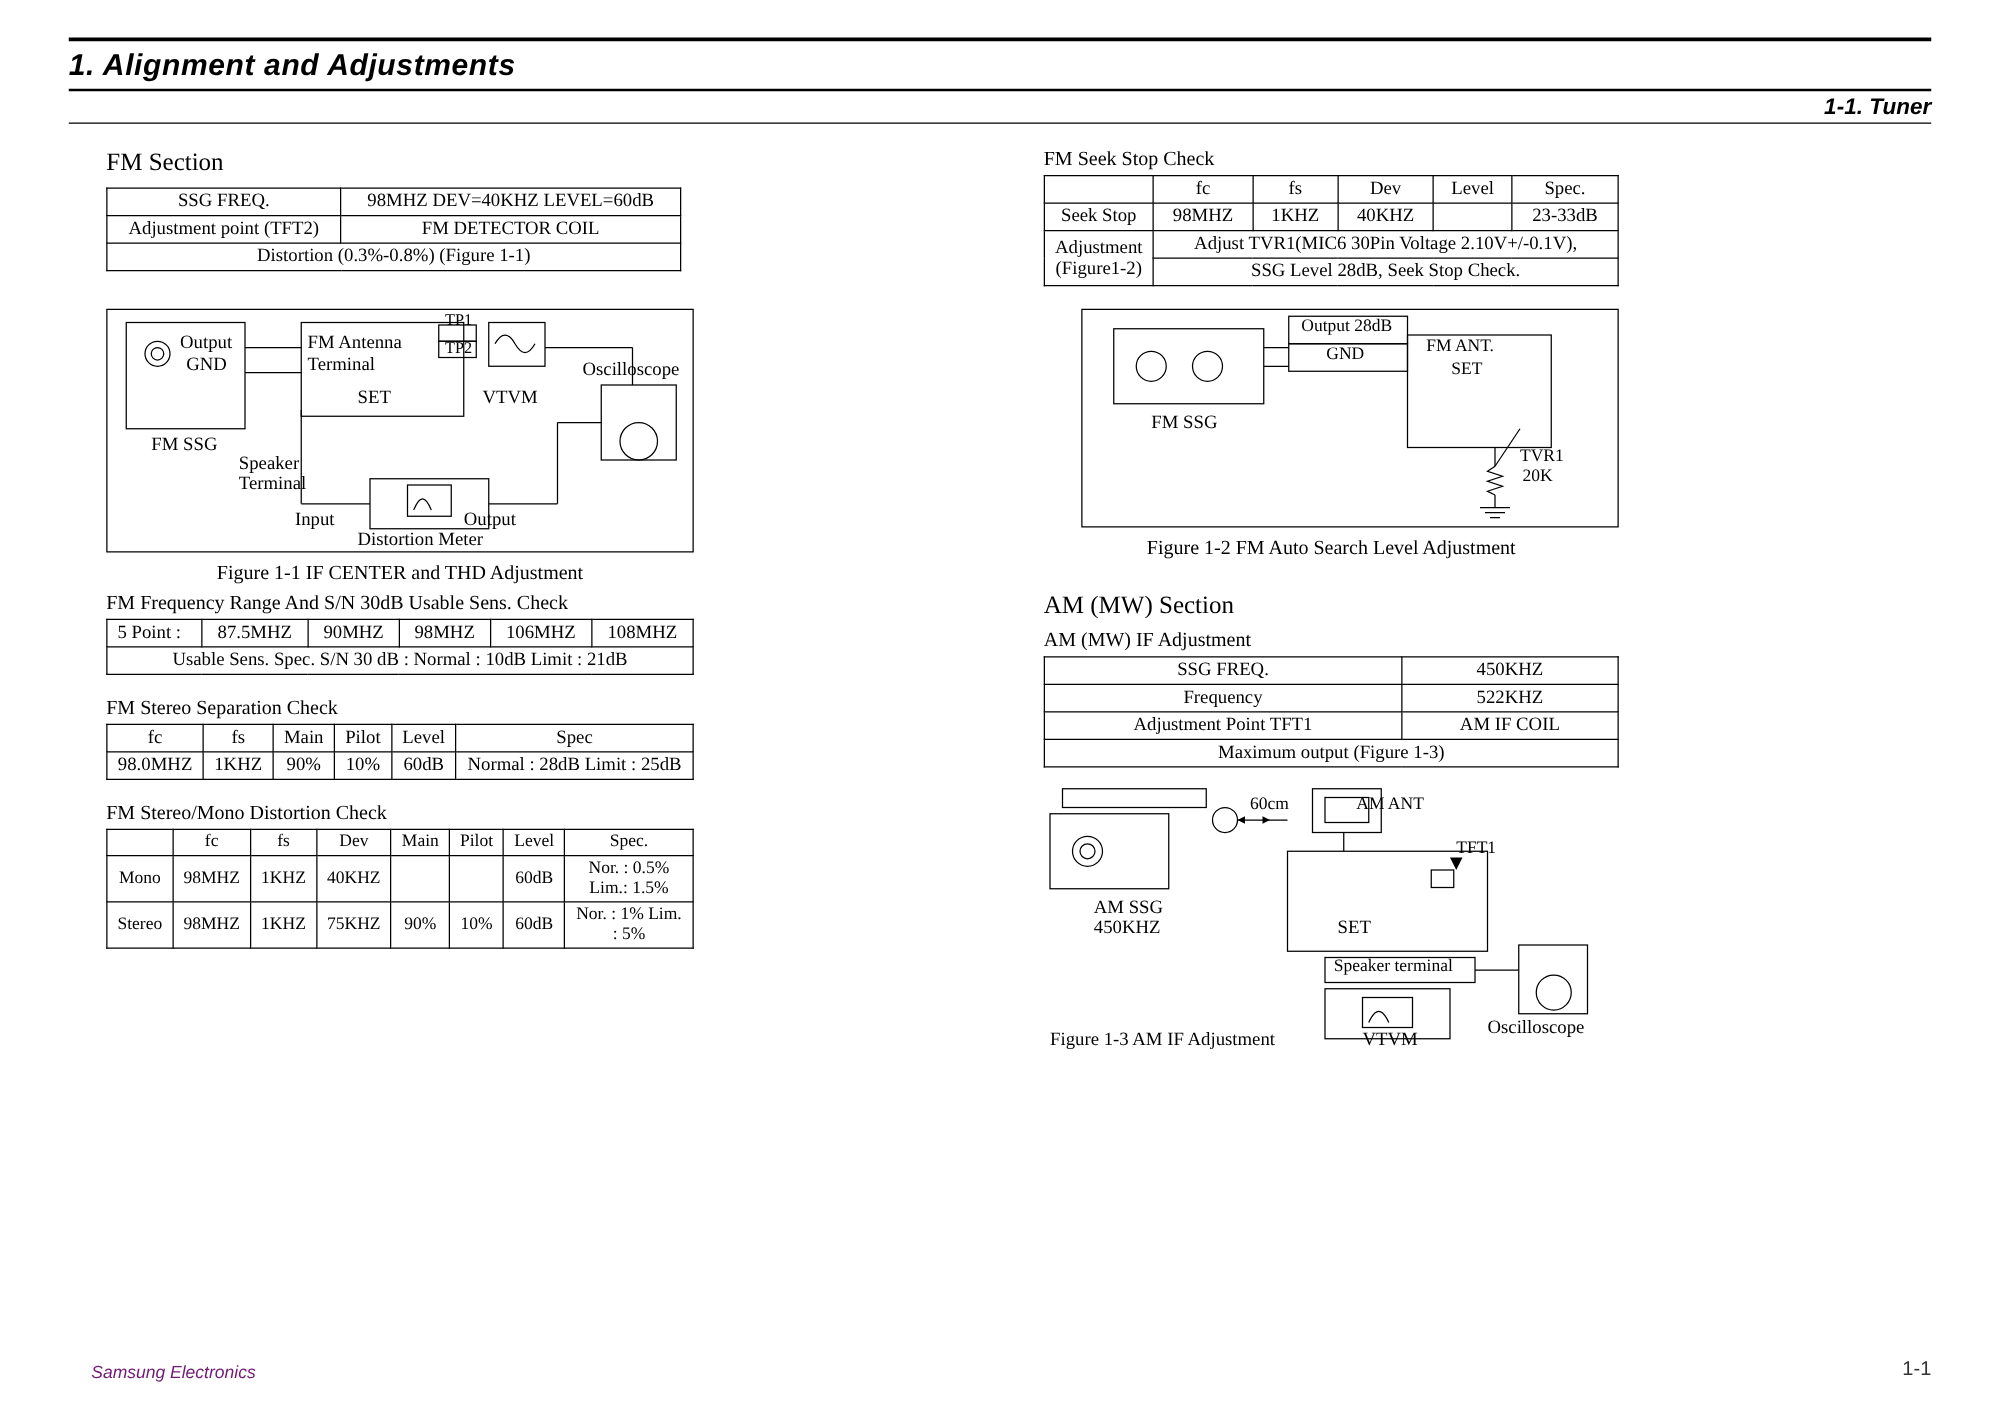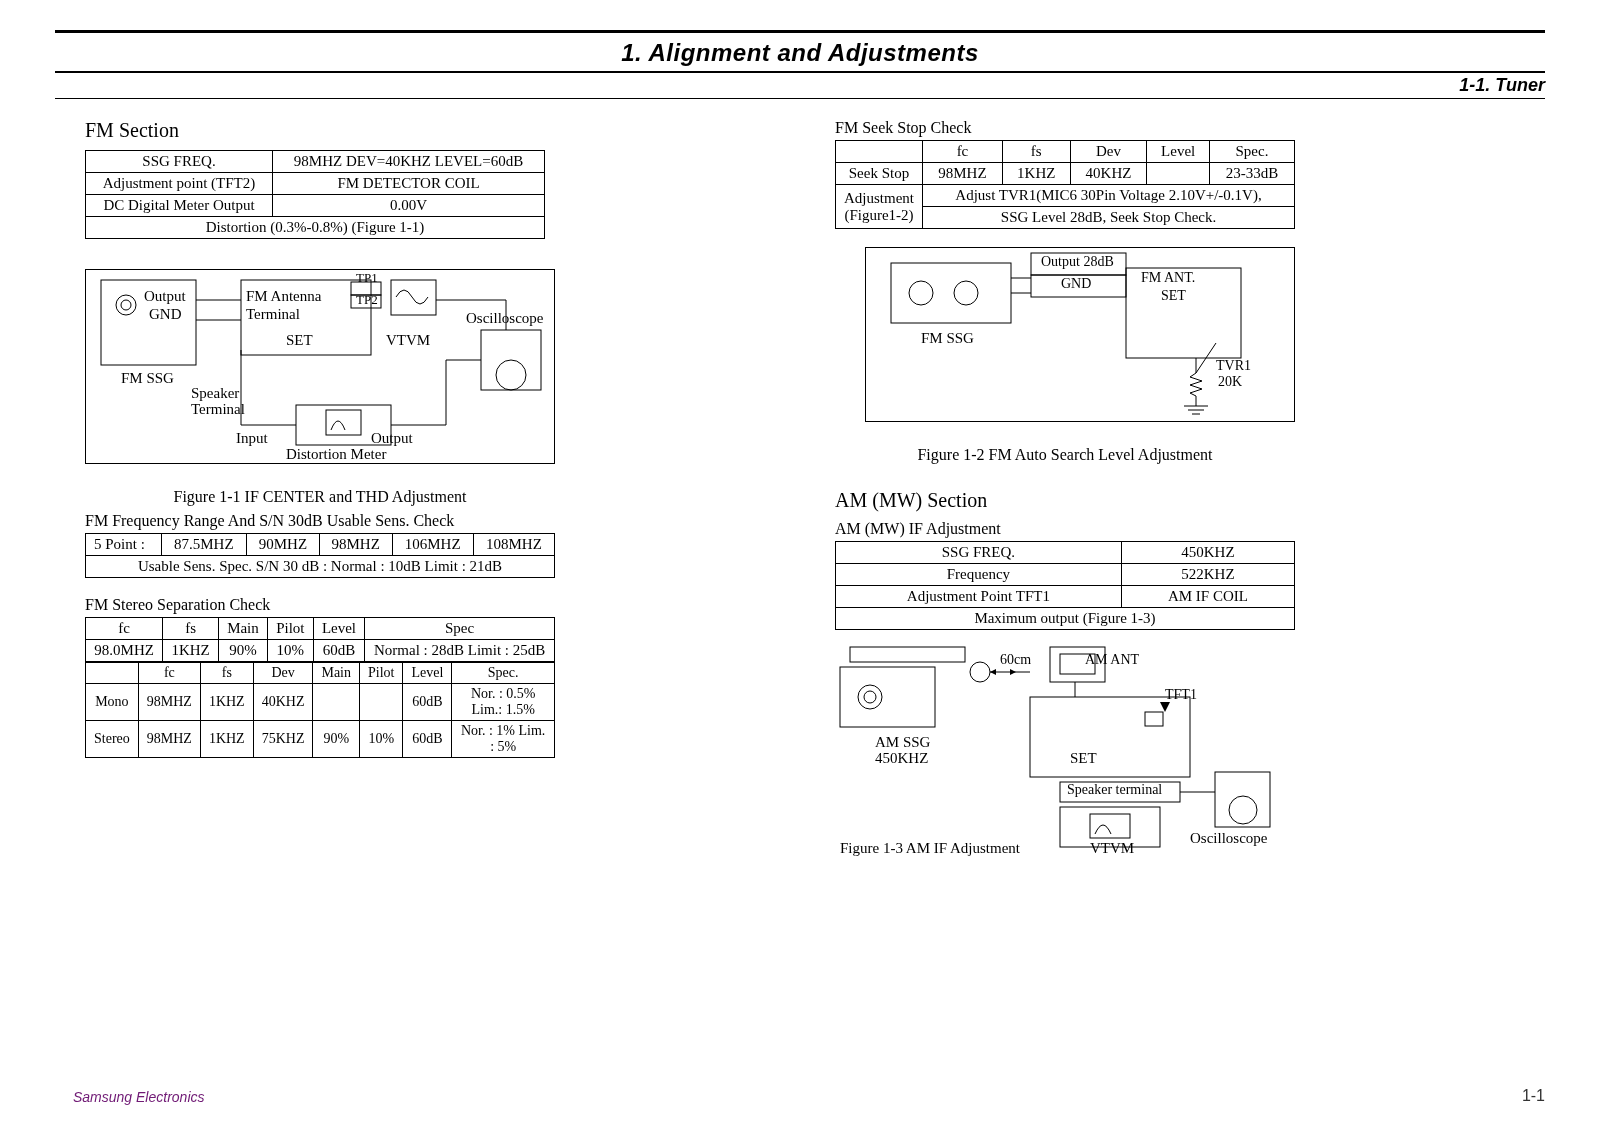--- a/index.html
+++ b/index.html
@@ -14,21 +14,20 @@
   }
   .hr-thick { border-top: 3px solid #000; margin-bottom: 6px; }
   .hr-thin  { border-top: 1px solid #000; }
   .title {
     font-family: Arial, Helvetica, sans-serif;
     font-weight: bold;
     font-style: italic;
     font-size: 24px;
     letter-spacing: 0.5px;
     margin: 2px 0 4px 0;
-    text-align: center;
   }
   .subtitle-bar {
     border-top: 1px solid #000;
     border-bottom: 1px solid #000;
     padding: 2px 0;
     font-family: Arial, Helvetica, sans-serif;
     font-weight: bold;
     font-style: italic;
     font-size: 18px;
     margin-bottom: 20px;
@@ -36,21 +35,21 @@
   }
   .columns { display: flex; gap: 70px; }
   .col { flex: 1; }
   h3.sec { font-size: 20px; font-weight: 400; margin-bottom: 8px; margin-left:30px; }
   h4.cap { font-size: 17px; font-weight: 400; text-align: center; }
   .tbl { border-collapse: collapse; font-size: 15px; }
   .tbl td, .tbl th { border: 1px solid #000; padding: 2px 8px; text-align: center; font-weight: 400; }
   .fig { border: 1px solid #000; position: relative; background:#fff; }
   .footer-left { position: absolute; bottom: 26px; left: 73px; font-family: Arial, sans-serif; font-style: italic; font-size: 14px; color:#701a75; }
   .footer-right { position: absolute; bottom: 26px; right: 55px; font-family: Arial, sans-serif; font-size: 16px; color:#333; }
-  .caption { font-size: 16px; text-align: center; margin-top: 24px; }
+  .caption { font-size: 16px; text-align: center; margin-top: 8px; }
   .t-title { font-size: 16px; margin: 18px 0 3px 30px; }
 </style>
 </head>
 <body>
 
 <div class="hr-thick"></div>
 <div class="title">1. Alignment and Adjustments</div>
 <div class="hr-thin"></div>
 <div class="subtitle-bar">1-1. Tuner</div>
 
@@ -61,24 +60,20 @@
 
     <table class="tbl" style="margin-left:30px;width:460px;">
       <tbody>
       <tr>
             <td>SSG FREQ.</td>
             <td>98MHZ DEV=40KHZ LEVEL=60dB</td>
           </tr>
       <tr>
             <td>Adjustment point (TFT2)</td>
             <td>FM DETECTOR COIL</td>
-          </tr>
-      <tr>
-            <td>DC Digital Meter Output</td>
-            <td>0.00V</td>
           </tr>
       <tr>
             <td colspan="2">Distortion (0.3%-0.8%) (Figure 1-1)</td>
           </tr>
     </tbody>
       </table>
 
     <div class="fig" style="margin:30px 0 0 30px; width:470px; height:195px;">
       <svg width="470" height="195">
 
@@ -160,20 +155,21 @@
         <td>98.0MHZ</td>
         <td>1KHZ</td>
         <td>90%</td>
         <td>10%</td>
         <td>60dB</td>
         <td>Normal : 28dB Limit : 25dB</td>
       </tr>
     </tbody>
       </table>
 
+    <div class="t-title">FM Stereo/Mono Distortion Check</div>
     <table class="tbl" style="margin-left:30px;width:470px;font-size:14px">
       <tbody>
           <tr>
         <td></td>
         <td>fc</td>
         <td>fs</td>
         <td>Dev</td>
         <td>Main</td>
         <td>Pilot</td>
         <td>Level</td>

